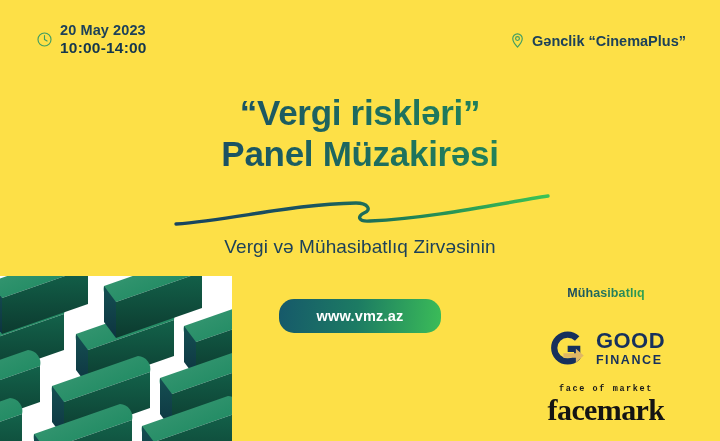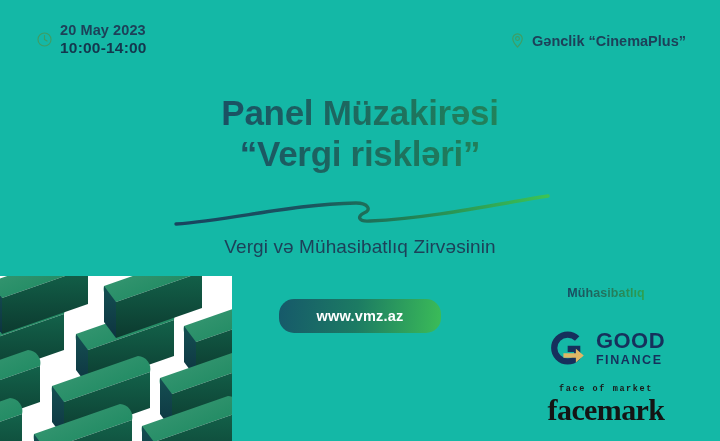--- a/index.html
+++ b/index.html
@@ -6,21 +6,21 @@
   html, body { width:720px; height:441px; }
   body {
     font-family: "Liberation Sans", sans-serif;
     background:#ffffff;
     overflow:hidden;
   }
   .poster {
     position:relative;
     width:720px;
     height:441px;
-    background:#14b8a6;
+    background:#fde047;
     overflow:hidden;
   }
 
   
   .meta-date {
     position:absolute;
     left:36px; top:22px;
     display:flex; align-items:center; gap:7px;
   }
   .meta-date .lines { line-height:1.18; }
@@ -195,22 +195,22 @@
 
   <div class="meta-venue">
     <svg class="ico" width="17" height="17" viewBox="0 0 24 24">
       <path d="M12 2.6c-3.7 0-6.7 3-6.7 6.7 0 4.9 6.7 12.1 6.7 12.1s6.7-7.2 6.7-12.1c0-3.7-3-6.7-6.7-6.7z" fill="none" stroke="#3f9d63" stroke-width="1.6" stroke-linejoin="round"></path>
       <circle cx="12" cy="9.3" r="2.7" fill="none" stroke="#3f9d63" stroke-width="1.6"></circle>
     </svg>
     <div class="venue-text">Gənclik “CinemaPlus”</div>
   </div>
 
   <div class="title-block">
+    <div class="title-line">“Vergi riskləri”</div>
     <div class="title-line">Panel Müzakirəsi</div>
-    <div class="title-line">“Vergi riskləri”</div>
   </div>
 
   <svg class="swoosh" viewBox="0 0 380 42" preserveAspectRatio="none">
     <defs>
       <linearGradient id="swooshGrad" x1="0" y1="0" x2="1" y2="0">
         <stop offset="0%" stop-color="#18445f"></stop>
         <stop offset="35%" stop-color="#1a5360"></stop>
         <stop offset="62%" stop-color="#208055"></stop>
         <stop offset="100%" stop-color="#3cc355"></stop>
       </linearGradient>

